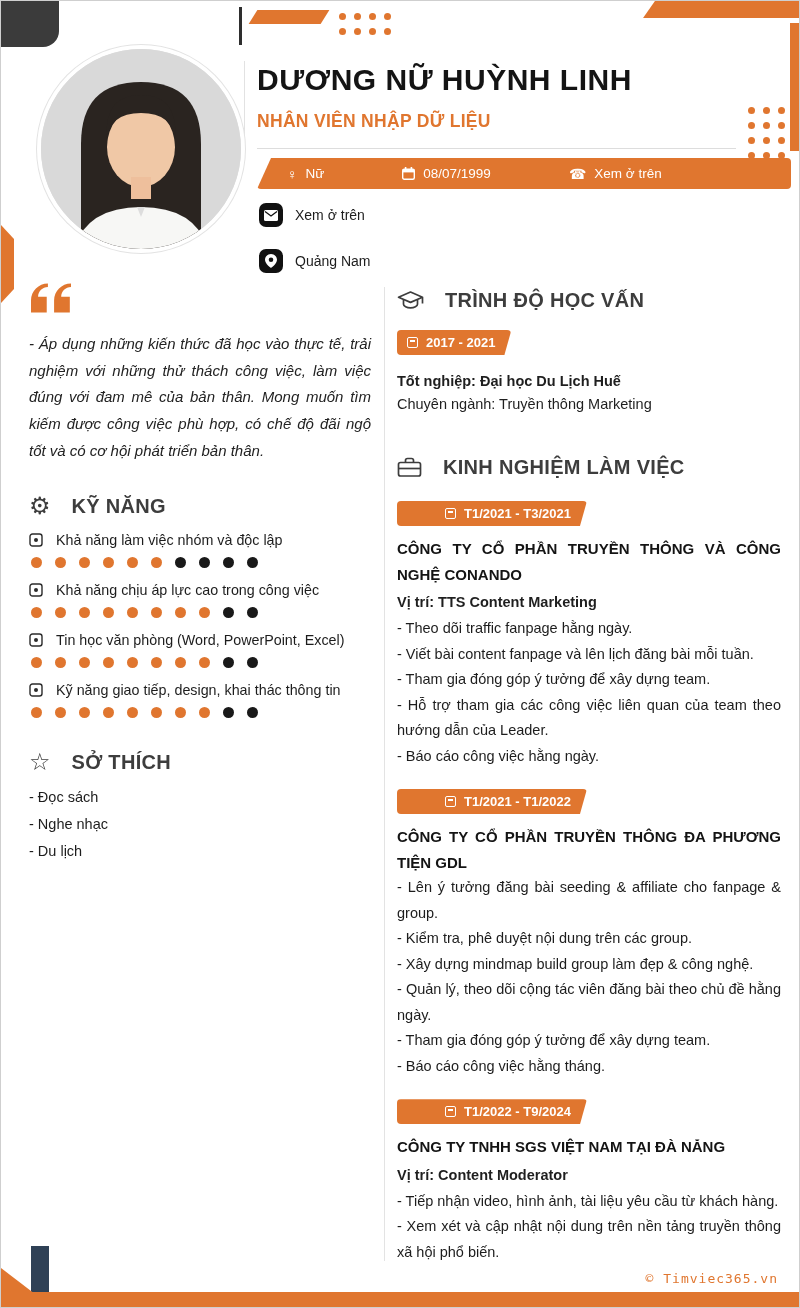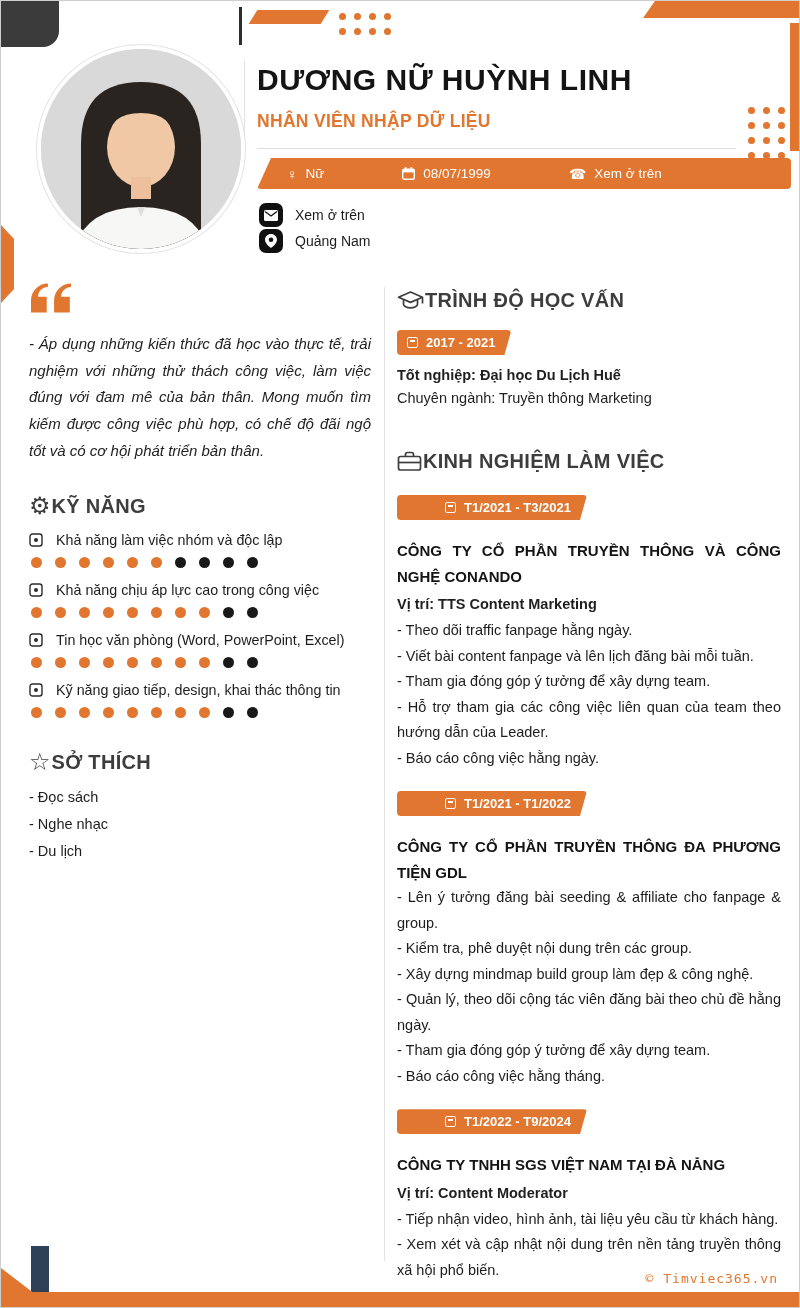--- a/index.html
+++ b/index.html
@@ -43,33 +43,33 @@
   .header-underline { position:absolute; left:256px; top:147px; width:479px; height:1px; background:#dddddd; }
   .infobar { position:absolute; left:256px; top:157px; width:534px; height:31px;
     background:var(--accent); border-radius:4px;
     clip-path:polygon(14px 0,100% 0,100% 100%,0 100%);
     display:flex; align-items:center; gap:78px; padding-left:30px;
     color:#fff; font-size:13.5px; }
   .infobar .item { display:flex; align-items:center; gap:8px; white-space:nowrap; }
   .glyph-w { font-size:14px; line-height:1; }
   .contact-row { position:absolute; left:258px; display:flex; align-items:center; gap:12px; font-size:14px; color:#1d1d1d; }
   .contact-row.email { top:202px; }
-  .contact-row.addr  { top:228px; }
+  .contact-row.addr  { top:248px; }
   .sq-icon { width:24px; height:24px; background:#111; border-radius:7px;
     display:flex; align-items:center; justify-content:center; flex:none; }
 
   
   .col-left  { position:absolute; left:28px;  top:280px; width:342px; }
   .col-right { position:absolute; left:396px; top:288px; width:384px; }
 
   .quote-icon { margin:2px 0 14px 2px; }
   .objective-text { font-size:15px; font-style:italic; line-height:1.78;
     text-align:justify; color:#222; }
 
-  .section-h { display:flex; align-items:center; gap:1px; }
+  .section-h { display:flex; align-items:center; gap:21px; }
   .section-h h2 { font-size:20px; font-weight:700; color:#3d3d3d; letter-spacing:.3px; }
   .section-h .glyph-ic { font-size:24px; color:#3d3d3d; line-height:1; }
   .sh-skills  { margin:30px 0 4px 0; }
   .sh-hobbies { margin:32px 0 10px 0; }
   .sh-edu { margin-bottom:4px; }
   .sh-exp { margin:44px 0 2px 0; }
 
   .skill-label { display:flex; align-items:center; gap:13px; font-size:14.3px;
     color:#1d1d1d; margin:14px 0 9px 0; }
   .dots { display:flex; gap:13px; padding-left:2px; }
@@ -77,25 +77,25 @@
   .dot-on  { background:var(--accent); }
   .dot-off { background:#191919; }
 
   .hobby { font-size:14.5px; line-height:1.85; color:#1d1d1d; }
 
   .badge { display:inline-flex; align-items:center; gap:8px;
     background:var(--accent); color:#fff; font-size:13px; font-weight:600;
     padding:5px 16px 5px 10px; border-radius:4px;
     clip-path:polygon(0 0,100% 0,calc(100% - 7px) 100%,0 100%); }
   .badge.first { margin-top:14px; }
-  .badge.job { margin:20px 0 18px 0;padding-left:48px; }
+  .badge.job { margin:20px 0 10px 0;padding-left:48px; }
   .mini-cal { width:11px; height:11px; border:1.5px solid #fff; border-radius:2px; position:relative; flex:none; }
   .mini-cal::after { content:""; position:absolute; left:2px; right:2px; top:2px; height:2px; background:#fff; }
 
-  .edu-degree { font-size:14.5px; font-weight:700; margin-top:12px; }
+  .edu-degree { font-size:14.5px; font-weight:700; margin-top:18px; }
   .edu-major  { font-size:14.5px; margin-top:7px; }
 
   .company  { font-size:15px; font-weight:700; line-height:1.7; text-align:justify; color:#141414; }
   .position { font-size:14.5px; font-weight:700; margin:7px 0 6px 0; }
   .duty { font-size:14.5px; line-height:1.76; text-align:justify; color:#1d1d1d; }
 
   .watermark { position:absolute; right:16px; bottom:20px;
     font-family:"DejaVu Sans Mono", monospace; font-size:13px; letter-spacing:1px;
     color:var(--accent); background:#fff; padding:1px 5px; }
 </style>

